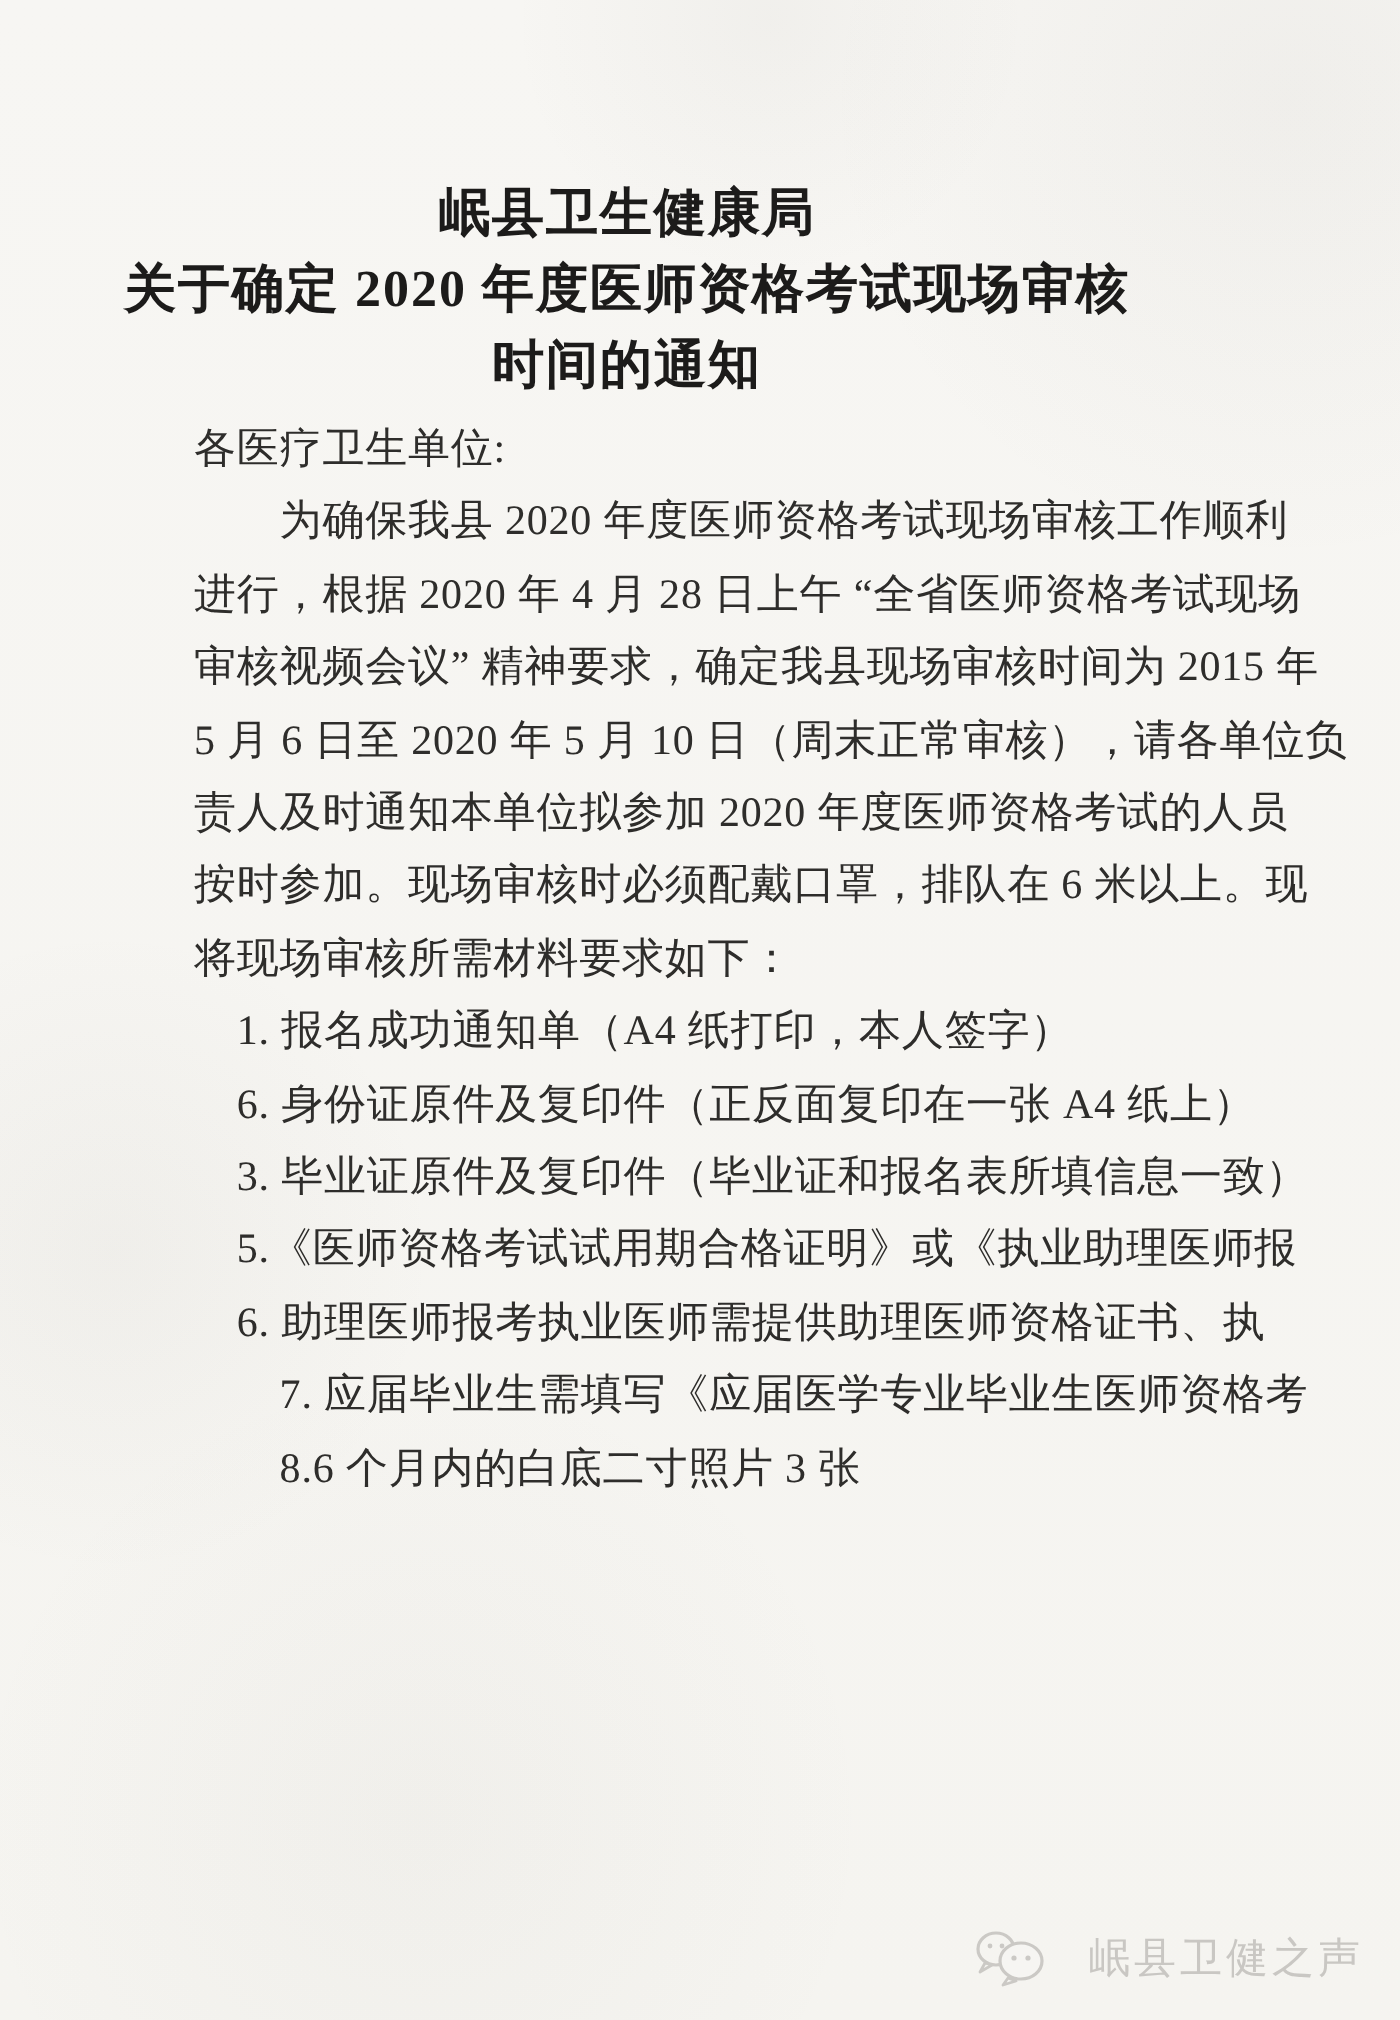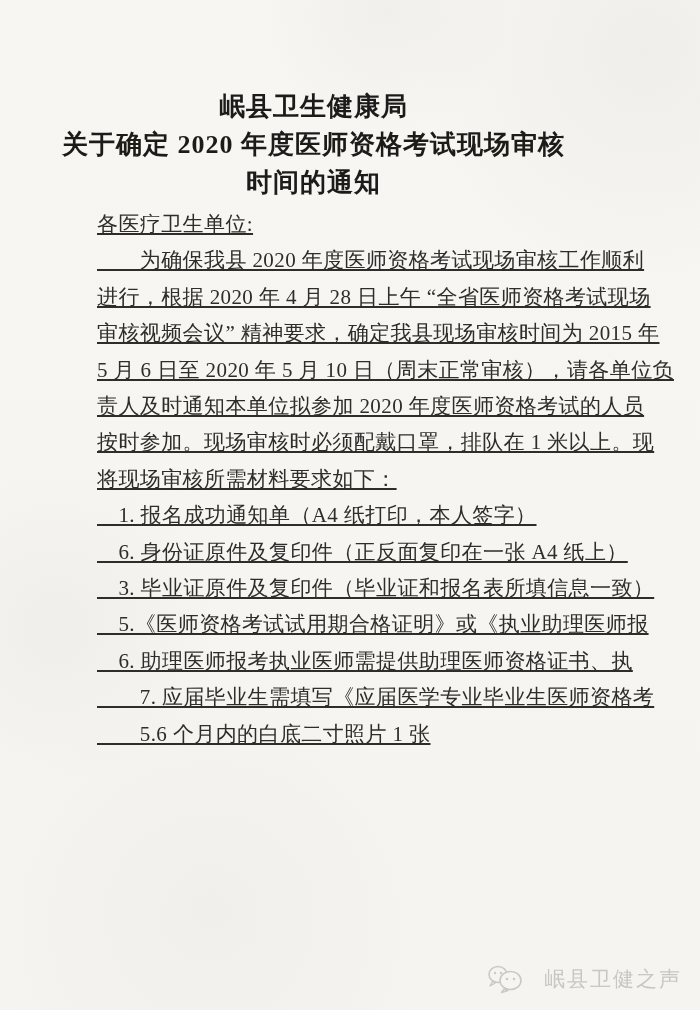--- a/index.html
+++ b/index.html
@@ -32,21 +32,20 @@
     color: #1c1b1a;
   }
   .body {
     margin: 4px 70px 0 97px;
     font-size: 21px;
     line-height: 36.4px;
     letter-spacing: 0.4px;
   }
   .text-line, .salutation {
     white-space: nowrap;
-    text-decoration: underline;
   }
   .watermark {
     position: absolute;
     right: 18px;
     bottom: 16px;
     display: flex;
     align-items: center;
     gap: 19px;
     color: #c9c7c3;
     font-size: 21px;
@@ -64,29 +63,29 @@
       <div class="title-line">关于确定 2020 年度医师资格考试现场审核</div>
       <div class="title-line">时间的通知</div>
     </div>
     <div class="body">
       <div class="salutation">各医疗卫生单位:</div>
       <div class="text-line">　　为确保我县 2020 年度医师资格考试现场审核工作顺利</div>
       <div class="text-line">进行，根据 2020 年 4 月 28 日上午 “全省医师资格考试现场</div>
       <div class="text-line">审核视频会议” 精神要求，确定我县现场审核时间为 2015 年</div>
       <div class="text-line">5 月 6 日至 2020 年 5 月 10 日（周末正常审核），请各单位负</div>
       <div class="text-line">责人及时通知本单位拟参加 2020 年度医师资格考试的人员</div>
-      <div class="text-line">按时参加。现场审核时必须配戴口罩，排队在 1 米以上。现</div>
+      <div class="text-line">按时参加。现场审核时必须配戴口罩，排队在 6 米以上。现</div>
       <div class="text-line">将现场审核所需材料要求如下：</div>
       <div class="text-line">　1. 报名成功通知单（A4 纸打印，本人签字）</div>
       <div class="text-line">　6. 身份证原件及复印件（正反面复印在一张 A4 纸上）</div>
       <div class="text-line">　3. 毕业证原件及复印件（毕业证和报名表所填信息一致）</div>
       <div class="text-line">　5.《医师资格考试试用期合格证明》或《执业助理医师报</div>
       <div class="text-line">　6. 助理医师报考执业医师需提供助理医师资格证书、执</div>
       <div class="text-line">　　7. 应届毕业生需填写《应届医学专业毕业生医师资格考</div>
-      <div class="text-line">　　5.6 个月内的白底二寸照片 1 张</div>
+      <div class="text-line">　　8.6 个月内的白底二寸照片 3 张</div>
     </div>
   </div>
 
   <div class="watermark">
     <span class="wm-icon">
       <svg width="38" height="30" viewBox="0 0 38 30" xmlns="http://www.w3.org/2000/svg">
         <ellipse cx="11" cy="10.5" rx="9" ry="8" fill="none" stroke="#cbc9c5" stroke-width="1.6"></ellipse>
         <path d="M5.5 17.5 L3 22 L9 18.5 Z" fill="none" stroke="#cbc9c5" stroke-width="1.4" stroke-linejoin="round"></path>
         <circle cx="8" cy="9" r="1.2" fill="#cbc9c5"></circle>
         <circle cx="14" cy="9" r="1.2" fill="#cbc9c5"></circle>

